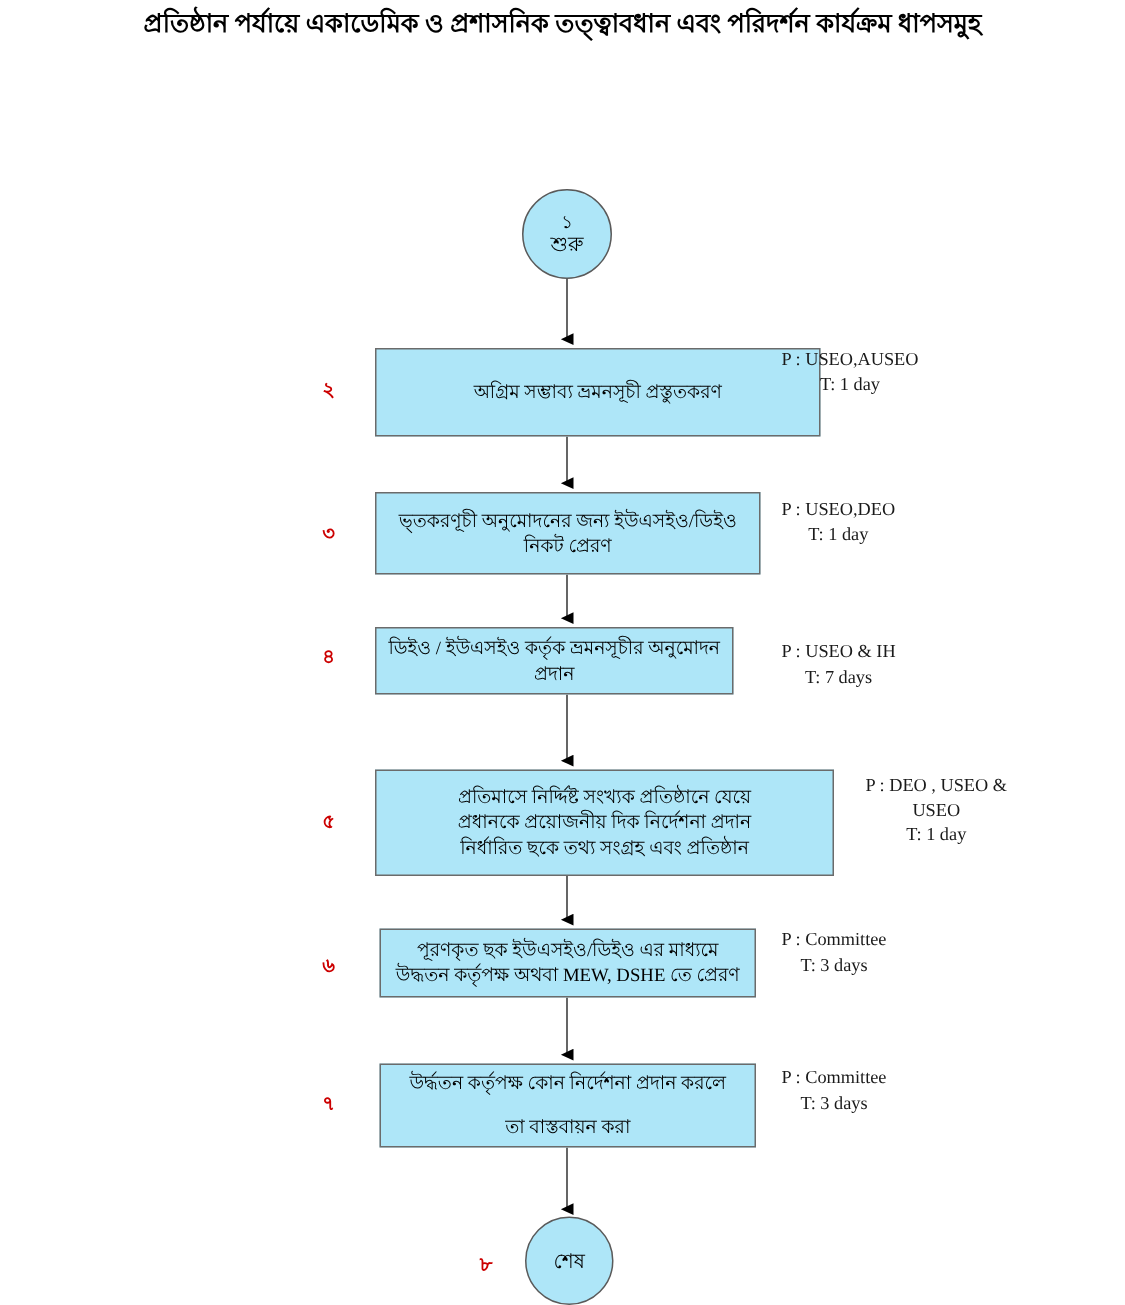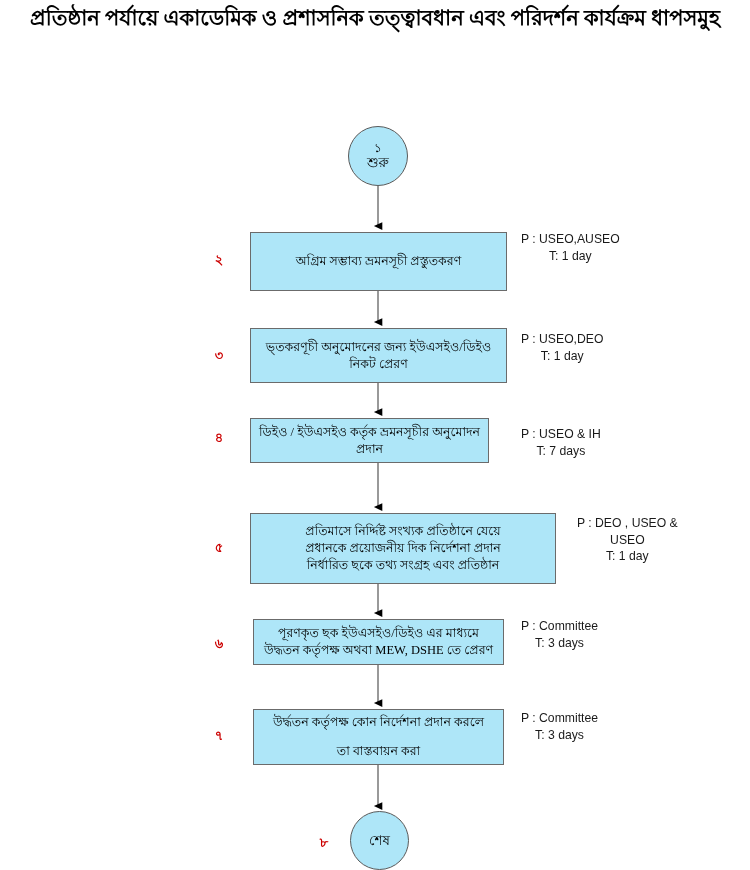--- a/index.html
+++ b/index.html
@@ -17,21 +17,21 @@
 
   
   #page-title {
     position: absolute;
     left: 0;
     top: 2px;
     width: 750px;
     text-align: center;
     font-family: "Liberation Serif", serif;
     font-weight: bold;
-    font-size: 21px;
+    font-size: 17px;
     letter-spacing: 0px;
     color: #000000;
     white-space: nowrap;
   }
 
   
   #flow-canvas {
     position: absolute;
     left: 0;
     top: 0;
@@ -101,21 +101,21 @@
     font-size: 13px;
     font-weight: bold;
     text-align: center;
     width: 22px;
   }
 
   
   .annotation {
     position: absolute;
     color: #1a1a1a;
-    font-family: Liberation Sans, sans-serif;
+    font-family: Liberation Serif, serif;
     font-size: 12.2px;
     line-height: 16.5px;
     white-space: nowrap;
   }
   .annotation .ann-p { display: block; text-align: left; }
   .annotation .ann-p2 { display: block; text-align: center; }
   .annotation .ann-t { display: block; text-align: center; }
 </style>
 </head>
 <body>
@@ -140,21 +140,21 @@
       <line x1="378" y1="765" x2="378" y2="806" marker-end="url(#arrowhead)"></line>
     </g>
   </svg>
 
   <div id="node-start" class="terminator">
     <span class="term-num">১</span>
     <span class="term-label">শুরু</span>
   </div>
 
   <div class="step-number" style="left:208px; top:250px;">২</div>
-  <div class="process-box" style="left:250px; top:232px; width:257px; height:59px;">
+  <div class="process-box" style="left:250px; top:232px; width:297px; height:59px;">
     <span class="bx-line">অগ্রিম সম্ভাব্য ভ্রমনসূচী প্রস্তুতকরণ</span>
   </div>
   <div class="annotation" style="left:521px; top:231px;">
     <span class="ann-p">P : USEO,AUSEO</span>
     <span class="ann-t">T: 1 day</span>
   </div>
 
   <div class="step-number" style="left:208px; top:346px;">৩</div>
   <div class="process-box" style="left:250px; top:328px; width:257px; height:55px;">
     <span class="bx-line">ভ্তকরণূচী অনুমোদনের জন্য ইউএসইও/ডিইও</span>

